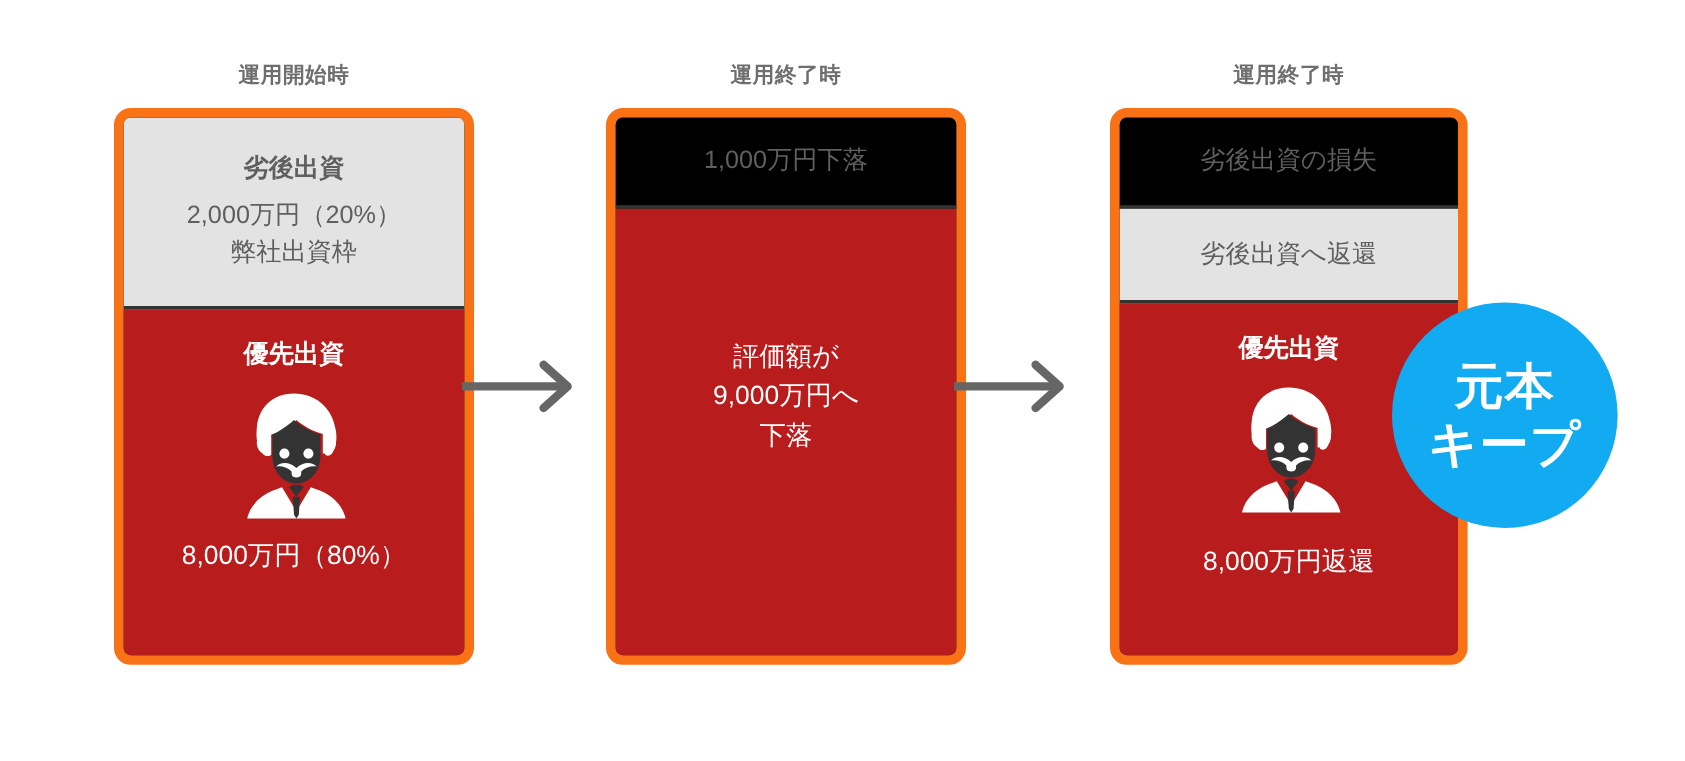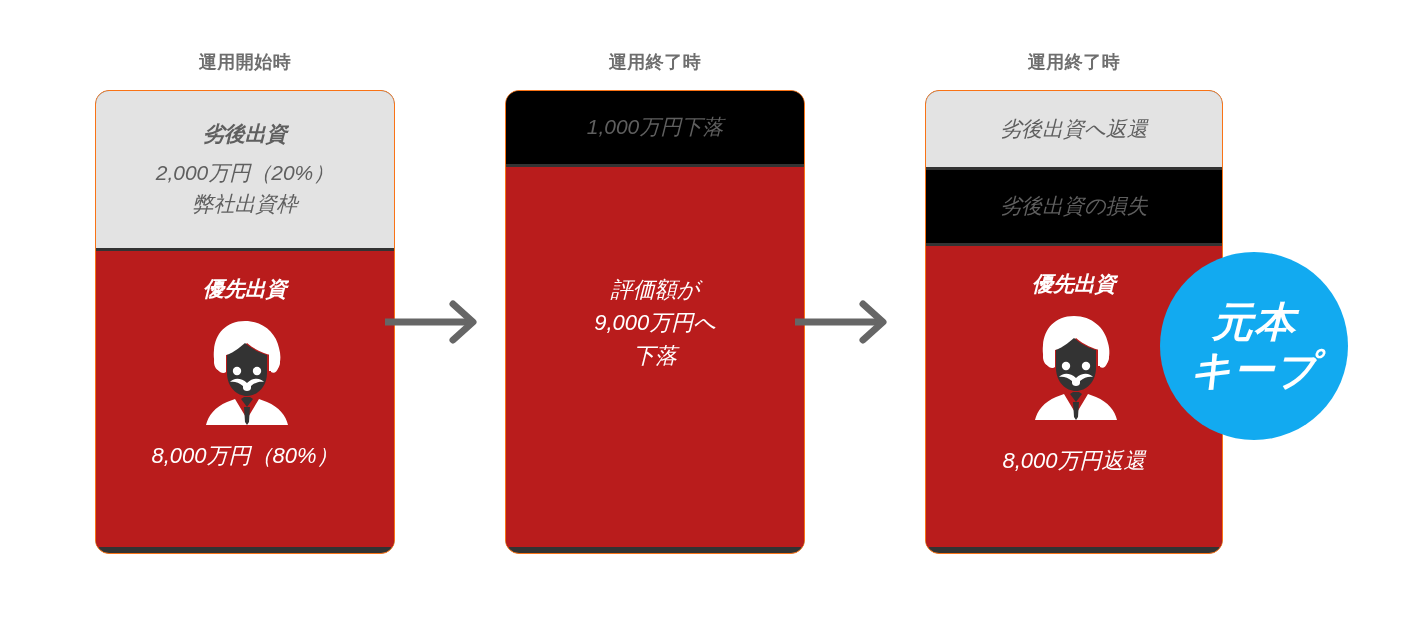--- a/index.html
+++ b/index.html
@@ -27,25 +27,24 @@
     font-weight: bold;
     color: #6e6e6e;
     letter-spacing: 0.5px;
     white-space: nowrap;
   }
 
   
   .card {
     position: absolute;
     box-sizing: border-box;
-    border: 1px solid #f97316;
+    border: 8px solid #f97316;
     border-radius: 14px;
     background: #333333;
     overflow: hidden;
-    font-style: italic;
   }
 
   
   .band {
     box-sizing: border-box;
     display: flex;
     flex-direction: column;
     align-items: center;
     justify-content: center;
     text-align: center;
@@ -101,21 +100,20 @@
     display: flex;
     flex-direction: column;
     align-items: center;
     justify-content: center;
     color: #ffffff;
     font-weight: bold;
     font-size: 41px;
     line-height: 1.18;
     letter-spacing: 1px;
     text-align: center;
-    font-style: italic;
   }
   .badge span { display: block; white-space: nowrap; }
 </style>
 </head>
 <body style="background: rgb(255, 255, 255);">
 
 <div id="stage">
 
   <div class="col-title" style="left:95px; top:50px; width:300px;">運用開始時</div>
 
@@ -178,26 +176,26 @@
 
   <svg class="arrow" style="left:793px; top:300px; width:100px;" viewBox="0 0 100 44">
     <line x1="2" y1="22" x2="86" y2="22" stroke="#666666" stroke-width="7"></line>
     <polyline points="70,4 90,22 70,40" fill="none" stroke="#666666" stroke-width="7" stroke-linecap="round" stroke-linejoin="round"></polyline>
   </svg>
 
   <div class="col-title" style="left:925px; top:50px; width:298px;">運用終了時</div>
 
   <div class="card" style="left:925px; top:90px; width:298px; height:464px;">
 
+    <div class="band band-white band-sep-bottom" style="height:76px;">
+      <div class="lbl-reg">劣後出資の損失</div>
+    </div>
+
     <div class="band band-light band-sep-bottom" style="height:79px;">
       <div class="lbl-reg">劣後出資へ返還</div>
-    </div>
-
-    <div class="band band-white band-sep-bottom" style="height:76px;">
-      <div class="lbl-reg">劣後出資の損失</div>
     </div>
 
     <div class="band band-dark" style="height:301px; justify-content:flex-start; padding-top:24px;">
       <div class="lbl-bold">優先出資</div>
 
       <svg class="person" width="96" height="108" viewBox="0 0 96 108" style="margin-top:16px; margin-bottom:22px;">
         <g fill="#ffffff">
           <path d="M48 2 C29 2 18 15 17 31 C16 40 18 47 21 51 C23 54 27 55 29 53
                    L29 36 C36 35 44 31 50 24 C58 31 68 35 74 36 L74 53
                    C77 55 80 53 81 49 C84 43 84 36 82 29 C79 14 66 2 48 2 Z"></path>

